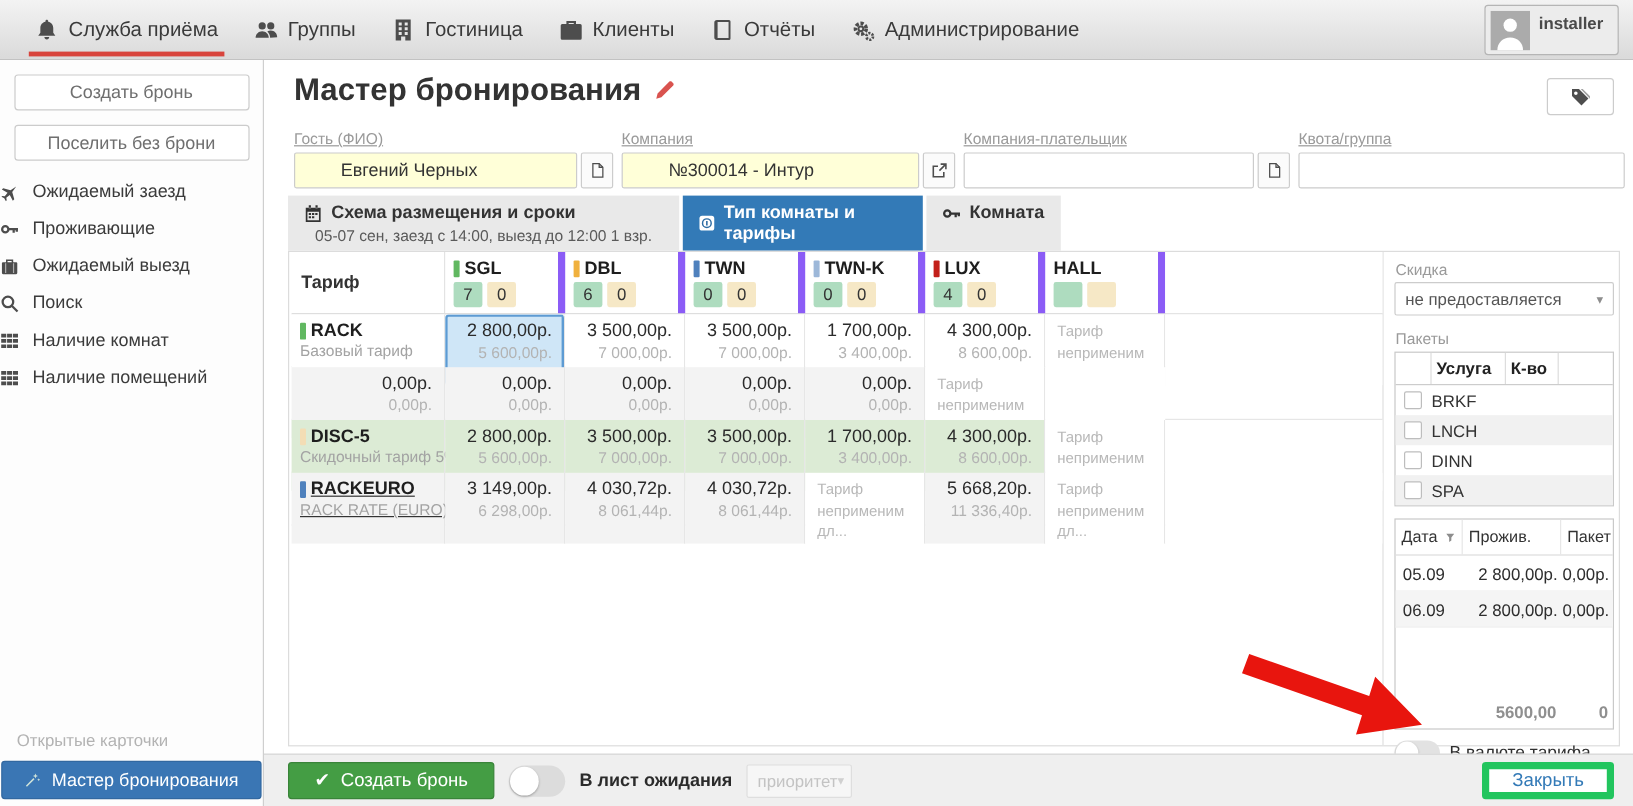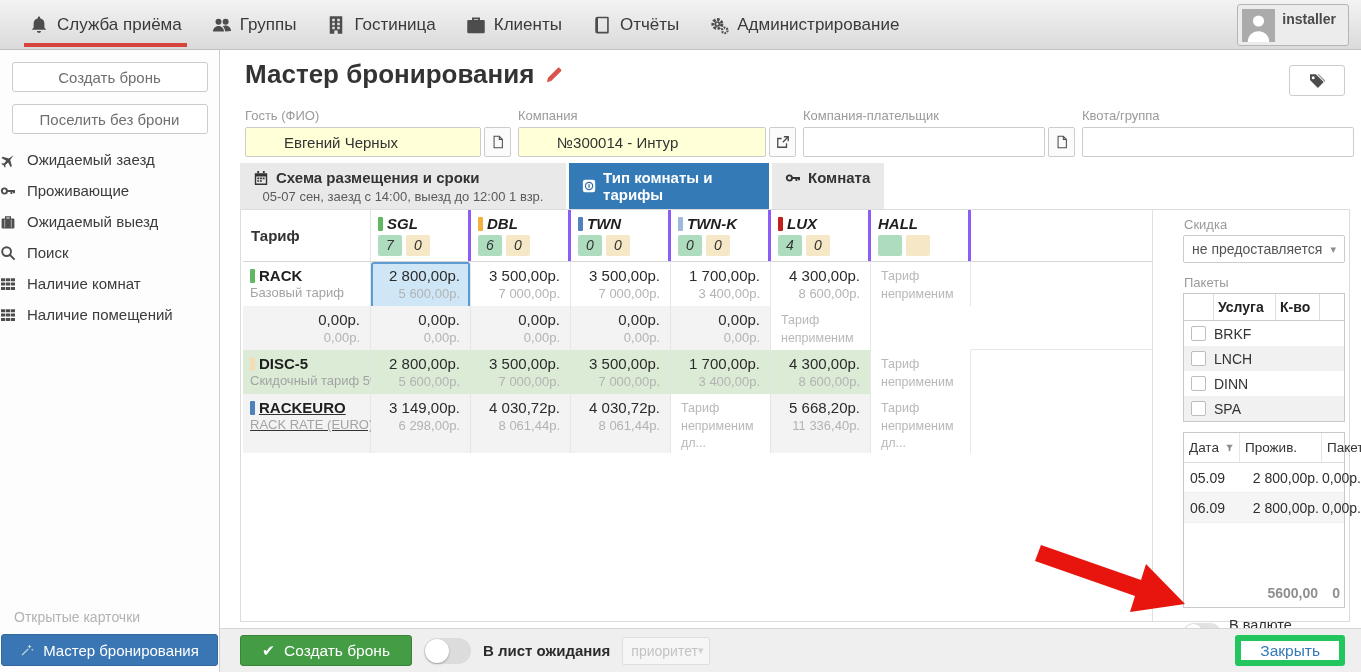--- a/index.html
+++ b/index.html
@@ -45,21 +45,21 @@
   .main { position:absolute; left:220px; top:50px; right:0; bottom:44px; background:#fff; }
   .title-row { position:absolute; left:25px; top:9px; display:flex; align-items:center; gap:11px; }
   .page-title { font-size:26px; font-weight:700; color:#333; }
   .pencil { width:19px; height:19px; color:#d9534f; cursor:pointer; }
   .pencil svg { width:100%; height:100%; }
   .tags-btn { position:absolute; right:16px; top:15px; width:56px; height:31px; background:#fff;
     border:1px solid #ccc; border-radius:3px; display:flex; align-items:center; justify-content:center; cursor:pointer; }
 
   .fields { position:absolute; left:25px; top:58px; display:flex; gap:7px; }
   .fgroup { display:flex; flex-direction:column; }
-  .flabel { font-size:13px; color:#9a9a9a; margin-bottom:4px; }
+  .flabel { font-size:13px; color:#9a9a9a; margin-bottom:4px;text-decoration:underline; }
   .frow { display:flex; gap:3px; }
   .finput { height:30px; border:1px solid #ccc; border-radius:2px; padding:0 8px; font-size:15px;
     color:#333; font-family:inherit; background:#fff; }
   .finput.yellow { background:#ffffd8;padding-left:38px; }
   .fbtn { width:27px; height:30px; background:#fbfbfb; border:1px solid #ccc; border-radius:2px;
     display:flex; align-items:center; justify-content:center; color:#b0b0b0; cursor:pointer; }
 
   .tabs { position:absolute; left:20px; top:113px; display:flex; gap:3px; }
   .tab { background:#e9e9e9; height:46px; padding:6px 13px 0; cursor:pointer; }
   .tab-title { font-weight:700; font-size:15px; color:#333; display:flex; align-items:center; gap:7px; }
@@ -69,40 +69,40 @@
   .tab.active .tab-sub { color:#d3e4f2; text-align:left; }
   .tab .ico { color:#333; }
 
   .panel { position:absolute; left:20px; top:159px; right:11px; bottom:6px; border:1px solid #dcdcdc; background:#fff; }
 
   
   .rate-table { position:absolute; left:2px; top:0; bottom:0; width:910px; border-right:1px solid #e0e0e0; }
   .rt-row { display:grid; grid-template-columns:128px 100px 100px 100px 100px 100px 100px 1fr; }
   .rt-head { height:52px; border-bottom:1px solid #d6d6d6; }
   .rt-corner { font-weight:700; font-size:15px; color:#333; padding:17px 0 0 8px; border-right:1px solid #e3e3e3; }
-  .rt-hcell { border-right:3px solid #8b5cf6; padding:5px 4px 0 7px; cursor:pointer;font-style:italic; }
+  .rt-hcell { border-right:6px solid #8b5cf6; padding:5px 4px 0 7px; cursor:pointer; }
   .rt-code { font-weight:700; font-size:15px; color:#1e1e1e; display:flex; align-items:center; gap:4px; }
   .marker { width:5px; height:14px; display:inline-block; border-radius:1px; flex:none; }
   .badges { margin-top:3px; display:flex; gap:4px; }
   .bdg { width:24px; height:21px; line-height:21px; text-align:center; font-size:14px; color:#333; border-radius:2px; }
   .bdg.g { background:#aedcbf; }
   .bdg.t { background:#f6e8c6; }
   .rt-body { height:44px; border-bottom:1px solid #e6e6e6; }
   .rt-name { padding:5px 0 0 7px; border-right:1px solid #e6e6e6; cursor:pointer; }
   .rt-desc { font-size:13px; color:#a3a3a3; margin-top:1px; white-space:nowrap; }
   .rt-cell { border-right:1px solid #e6e6e6; }
   .rt-cell.price { text-align:right; padding:5px 10px 0 0; cursor:pointer; }
   .p1 { font-size:15px; color:#2b2b2b; }
   .p2 { font-size:13px; color:#b3b3b3; margin-top:2px; }
   .rt-cell.na { padding:6px 0 0 10px; font-size:12.5px; color:#b8b8b8; line-height:1.4; background:#fff !important; }
   .rt-cell.sel { background:#cfe6f7 !important; box-shadow:inset 0 0 0 2px #5d9bd3; border-radius:3px; }
   .rt-filler { background:#fff; }
 
   
-  .rightcol { position:absolute; left:921px; right:4px; top:4px; bottom:4px;margin-left:21px; }
+  .rightcol { position:absolute; left:921px; right:4px; top:4px; bottom:4px; }
   .rc-label { font-size:13px; color:#9a9a9a; margin:3px 0 3px 1px; }
   .rc-select { height:28px; border:1px solid #ccc; border-radius:2px; background:#fff;
     display:flex; align-items:center; justify-content:space-between; padding:0 8px;
     font-size:14px; color:#555; cursor:pointer; }
   .caret { color:#8d8d8d; font-size:11px; }
   .pkg-table { border:1px solid #c9c9c9; margin-top:2px; }
   .pkg-head { display:grid; grid-template-columns:30px 62px 44px 1fr; height:27px; align-items:center;
     border-bottom:1px solid #ccc; font-weight:700; font-size:14px; color:#222; }
   .pkg-head > div { border-right:1px solid #ddd; height:100%; display:flex; align-items:center; padding-left:4px; }
   .pkg-head > div:last-child { border-right:none; }

